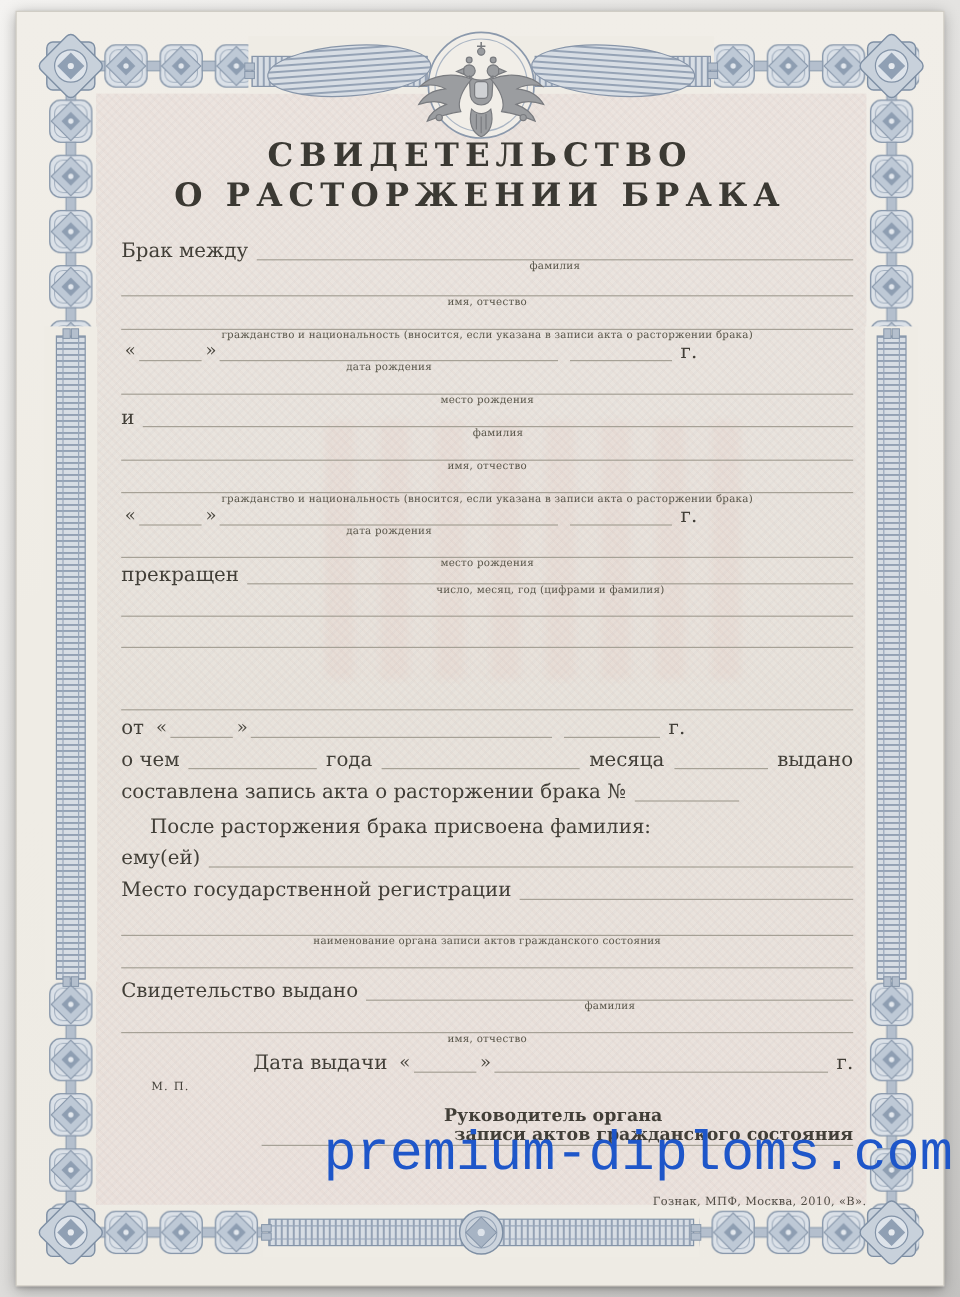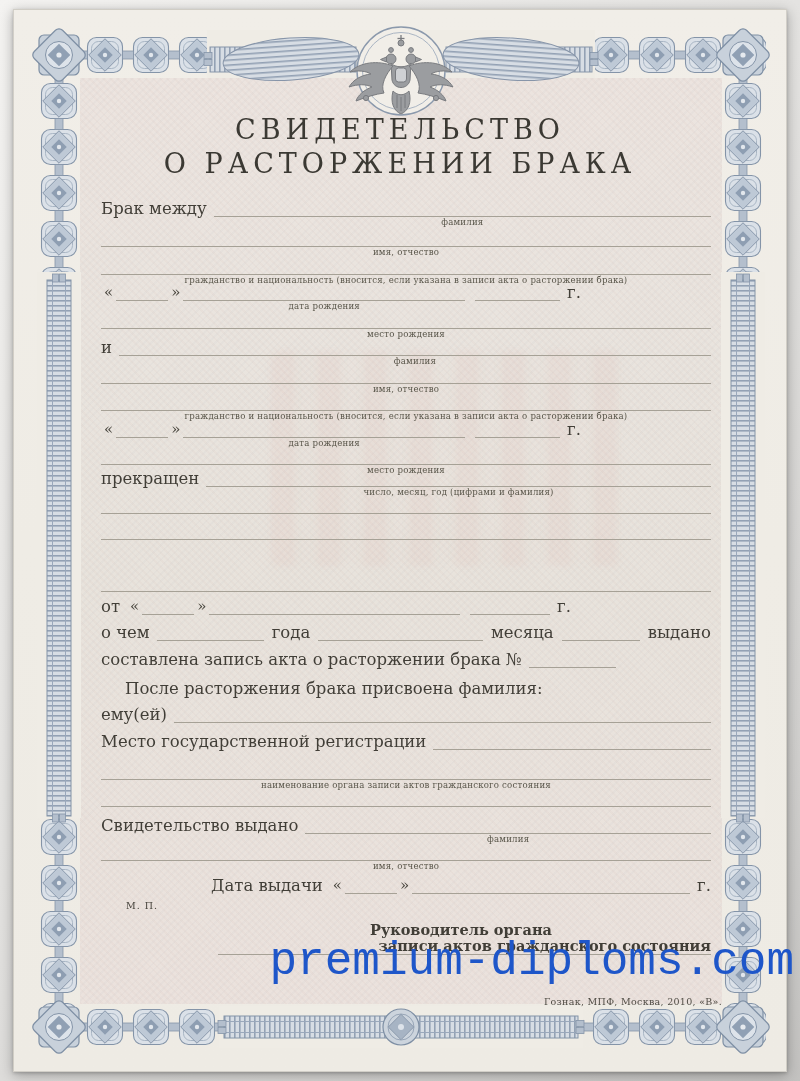--- a/index.html
+++ b/index.html
@@ -13,21 +13,21 @@
   .panel{position:absolute;left:66px;top:68px;width:642px;height:926px;
     background:
       repeating-linear-gradient(45deg, rgba(193,150,140,.055) 0 2px, transparent 2px 5px),
       repeating-linear-gradient(-45deg, rgba(150,160,175,.05) 0 2px, transparent 2px 5px),
       linear-gradient(180deg,#ece4df 0%,#e9e4de 30%,#e8e3dc 55%,#ebe2dd 100%);}
   .ghost{position:absolute;left:191px;top:273px;width:350px;height:215px;
     background:repeating-linear-gradient(90deg, rgba(214,150,142,.16) 0 24px, rgba(214,150,142,.02) 24px 46px);
     filter:blur(3px);opacity:.5;border-radius:8px;}
   .deco{position:absolute;left:0;top:0;width:774px;height:1063px;}
   .title{position:absolute;left:0;top:103px;width:100%;text-align:center;
-    font-weight:normal;font-size:27px;line-height:34px;letter-spacing:5px;color:#3b3933;}
+    font-weight:bold;font-size:27px;line-height:34px;letter-spacing:5px;color:#3b3933;}
   .content{position:absolute;left:87px;top:0;width:610px;height:100%;}
   .r{position:absolute;left:0;right:0;height:19px;display:flex;align-items:flex-end;
      font-size:16.5px;color:#413e37;white-space:nowrap;}
   .pre{padding-right:7px;line-height:17px;}
   .q{padding:0 3px;line-height:17px;font-size:15px;color:#4a473f;}
   .mid{padding:0 8px;line-height:17px;}
   .sfx{padding-left:7px;line-height:17px;}
   .lc{flex:1;align-self:stretch;border-bottom:1px solid #a6a196;position:relative;}
   .lnw{align-self:stretch;border-bottom:1px solid #a6a196;position:relative;}
   .cap{position:absolute;top:100%;left:0;width:100%;text-align:center;margin-top:1px;

